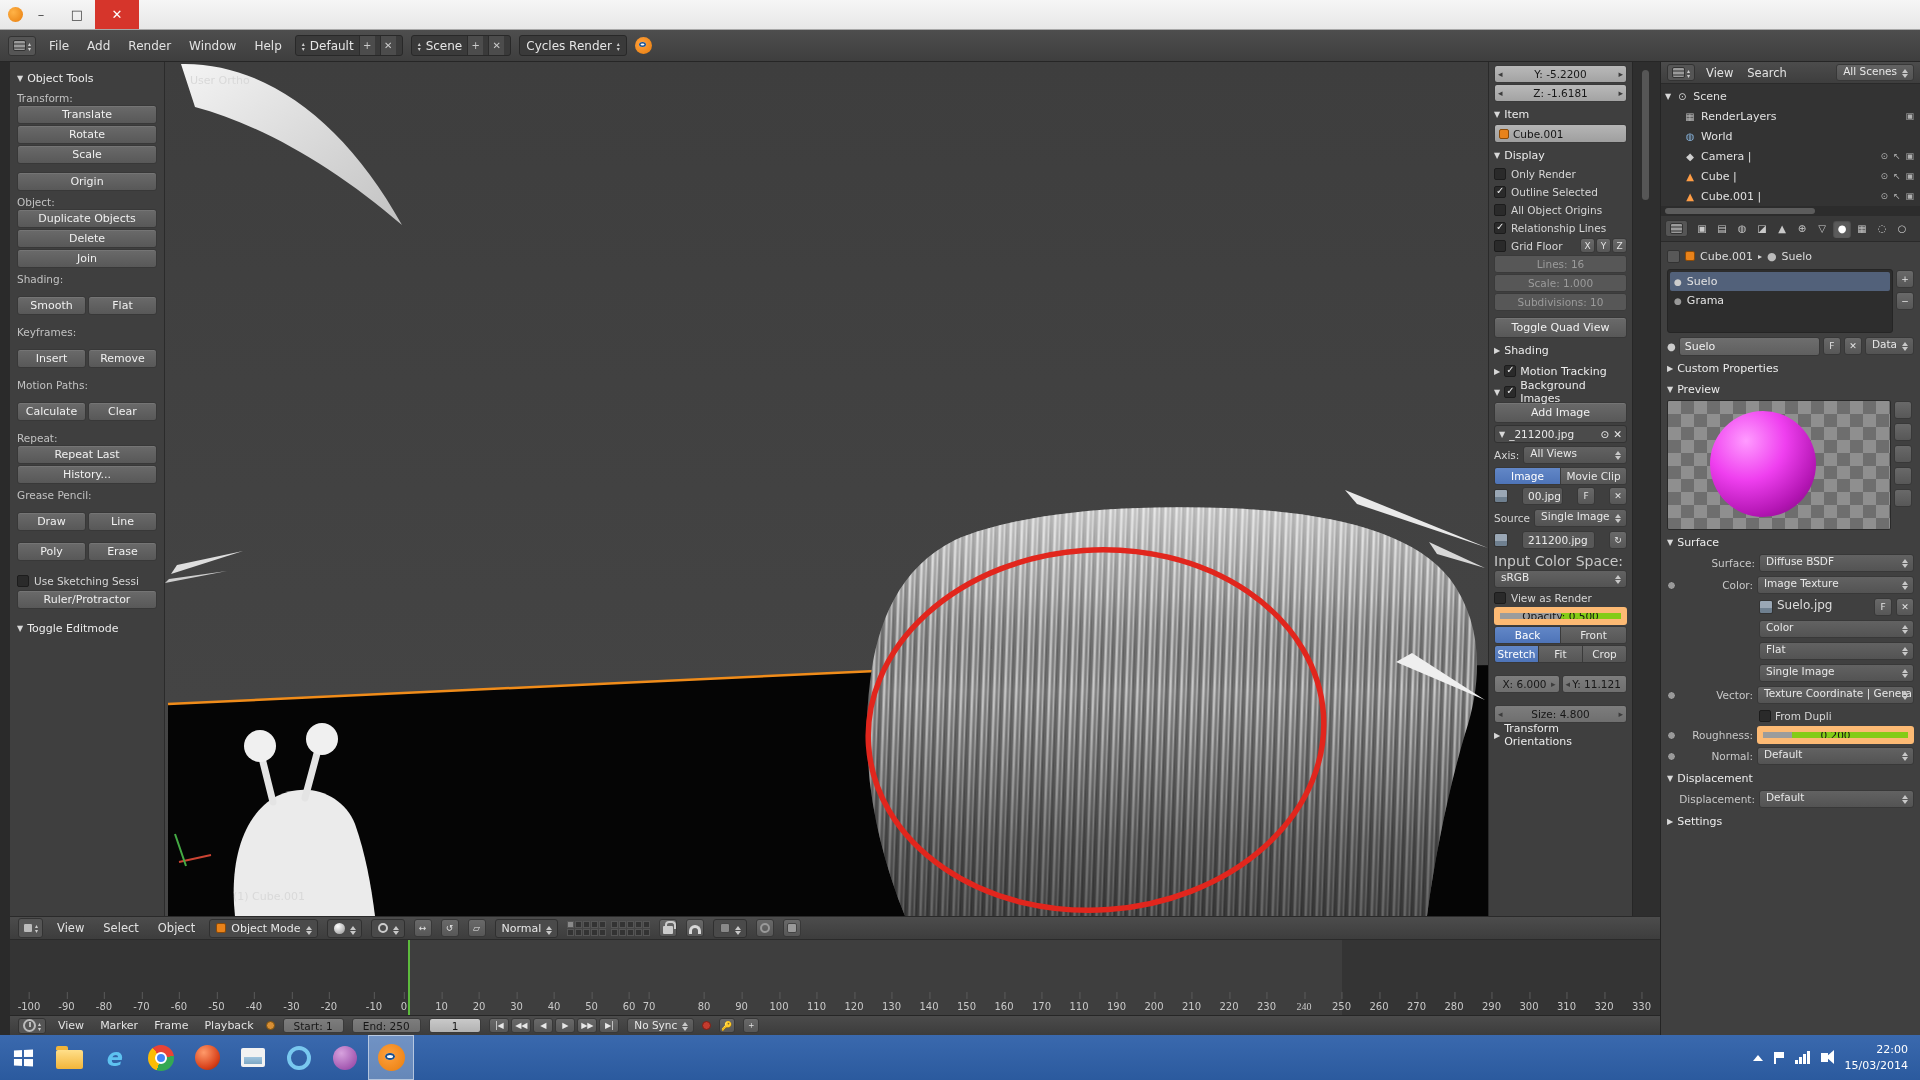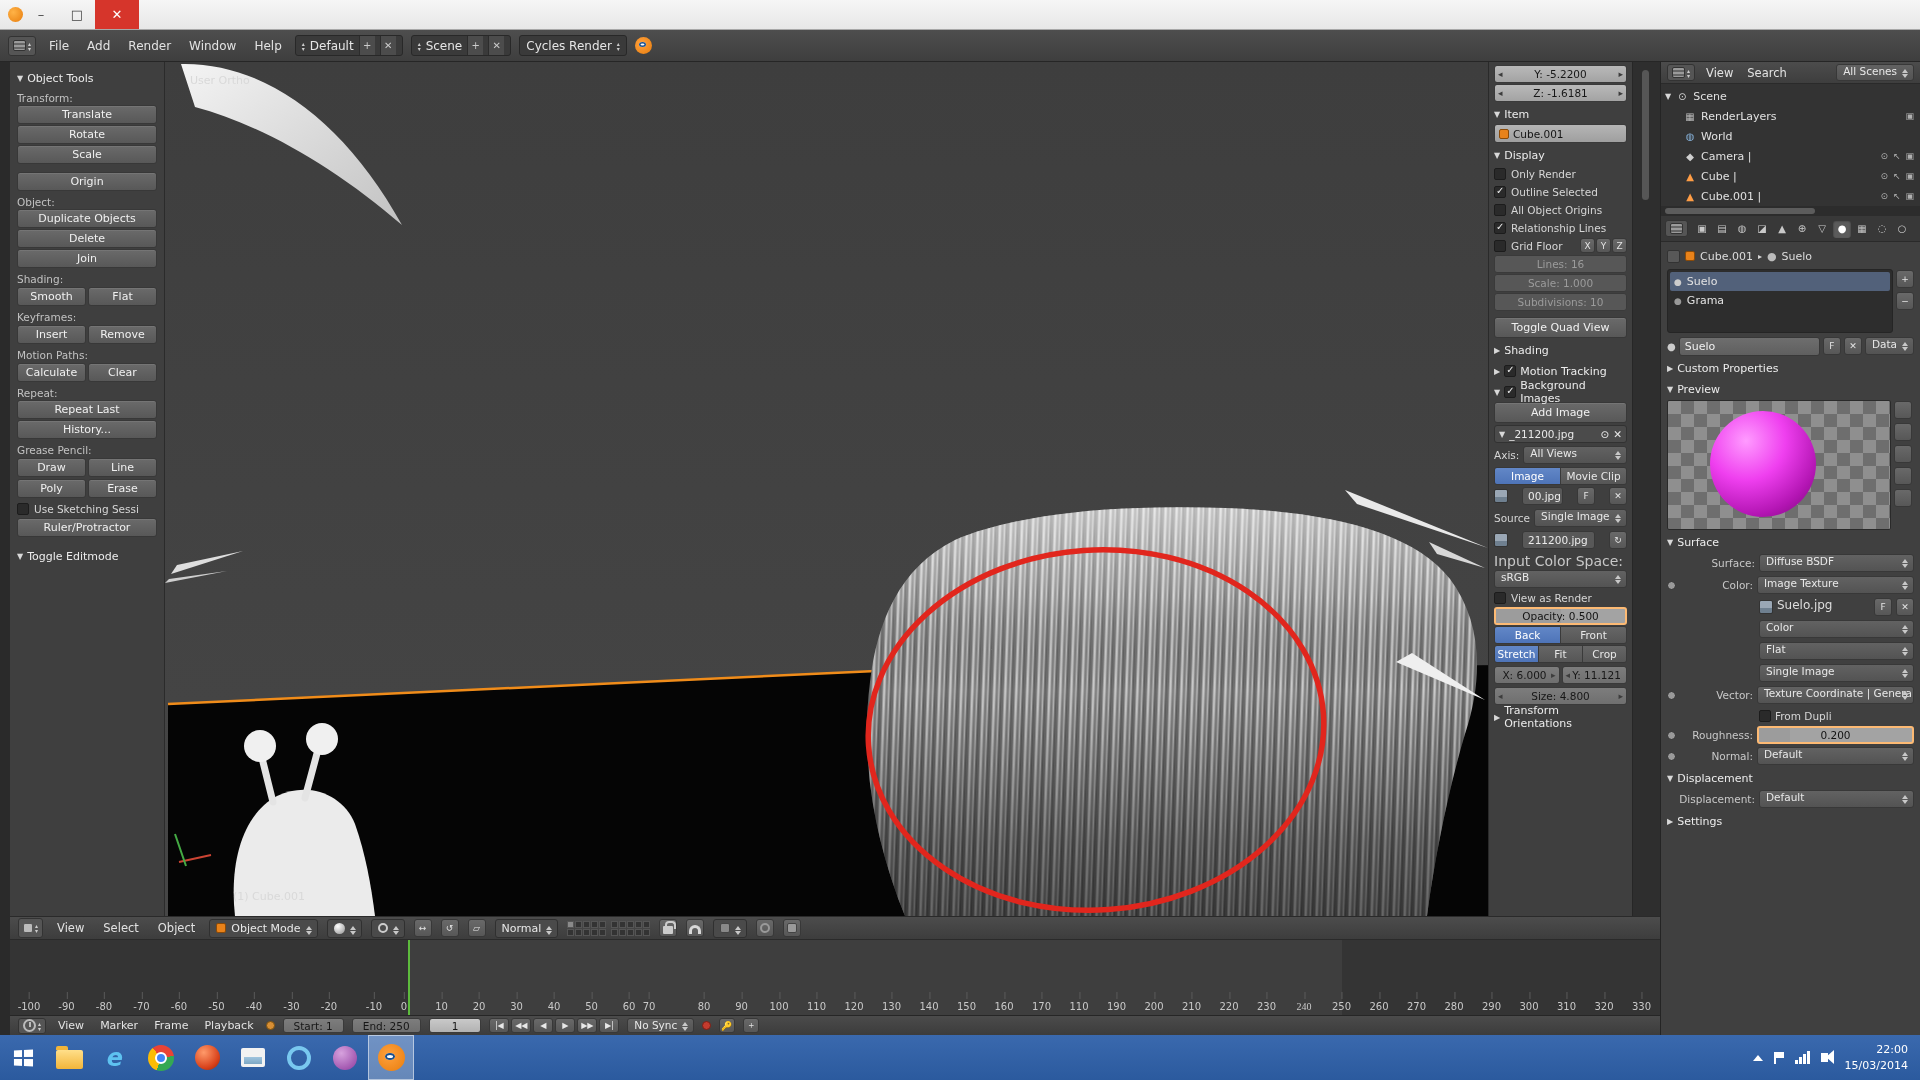--- a/index.html
+++ b/index.html
@@ -25,34 +25,34 @@
 .hmini{width:16px;height:19px;display:flex;align-items:center;justify-content:center;background:#4c4c4c;border-left:1px solid #2c2c2c;color:#ccc;font-size:10px}
 .blogo{width:17px;height:17px;border-radius:50%;background:radial-gradient(circle at 38% 38%,#ffa13d,#e87d0d);position:relative}
 .blogo::after{content:"";position:absolute;left:4px;top:5px;width:7px;height:5px;border-radius:50%;background:#fff;box-shadow:inset 0 0 0 1.5px #1a4e8a}
 .stats{color:#c3c3c3;font-size:11.5px;white-space:nowrap}
 
 
 .phead{display:flex;align-items:center;gap:4px;font-size:11px;color:#ececec;height:18px;margin-top:3px}
 .tri{font-size:8px;color:#d8d8d8}
 .btn{background:linear-gradient(#6a6a6a,#585858);border:1px solid #383838;border-radius:3px;color:#f0f0f0;font-size:11px;height:19px;display:flex;align-items:center;justify-content:center;box-shadow:inset 0 1px rgba(255,255,255,.08);margin:1px 0}
 .btn.blue,.seg-b.active{background:linear-gradient(#6287c7,#4e74b8);color:#fff}
-.row{display:flex;gap:2px;margin:2px 0}
+.row{display:flex;gap:2px;margin:11px 0}
 .row .btn{flex:1;margin:0}
 .slabel{font-size:10.5px;color:#c2c2c2;margin:5px 0 1px}
 .gap6{height:6px}
 .cbrow{display:flex;align-items:center;gap:5px;height:17px;margin:1px 0}
 .cb{width:12px;height:12px;background:#2a2a2a;border:1px solid #1c1c1c;border-radius:2px;position:relative;flex:none}
 .cb.on::after{content:"✓";position:absolute;left:1px;top:-2px;font-size:10px;color:#ededed}
 .cblabel{font-size:10.5px;color:#d6d6d6;white-space:nowrap;overflow:hidden}
 .field{display:flex;align-items:center;justify-content:space-between;background:linear-gradient(#7d7d7d,#6f6f6f);border:1px solid #3a3a3a;border-radius:3px;height:18px;color:#171717;font-size:10.5px;padding:0 3px;margin:1px 0}
 .field .fv{flex:1;text-align:center;white-space:nowrap;overflow:hidden}
 .field .spin{font-size:9px;color:#3c3c3c}
 .field.dis{background:#575757;color:#9b9b9b}
 .field.light{background:linear-gradient(#b9b9b9,#a3a3a3)}
-.slider{position:relative;background:#a3a3a3;border:2px solid #fdba74;border-radius:3px;height:18px;margin:1px 0;overflow:hidden}
+.slider{position:relative;background:#84cc16;border:6px solid #fdba74;border-radius:3px;height:18px;margin:1px 0;overflow:hidden}
 .slider .fill{position:absolute;left:0;top:0;bottom:0;background:#9c9c9c}
 .slider .sv{position:relative;z-index:1;display:flex;align-items:center;justify-content:center;height:100%;font-size:10.5px;color:#141414}
 .dd{position:relative;display:flex;align-items:flex-start;background:linear-gradient(#626262,#535353);border:1px solid #383838;border-radius:3px;height:18px;color:#e8e8e8;font-size:10.5px;padding:0 16px 0 6px;margin:1px 0;white-space:nowrap;overflow:hidden}
 .dd::before{content:"";position:absolute;right:5px;top:calc(50% - 7px);border:3px solid transparent;border-bottom:4px solid #c8c8c8}
 .dd::after{content:"";position:absolute;right:5px;top:calc(50% + 1px);border:3px solid transparent;border-top:4px solid #c8c8c8}
 .seg{display:flex;margin:1px 0;border:1px solid #383838;border-radius:3px;overflow:hidden;height:18px}
 .seg-b{flex:1;display:flex;align-items:center;justify-content:center;background:linear-gradient(#666,#565656);color:#e8e8e8;font-size:10.5px;border-right:1px solid #3a3a3a}
 .seg-b:last-child{border-right:none}
 .mini-cube{width:10px;height:10px;background:#e8821a;border:1px solid #8a4a08;border-radius:2px;flex:none}
 .mini-ball{width:11px;height:11px;border-radius:50%;background:radial-gradient(circle at 35% 30%,#fff,#909090);flex:none}

